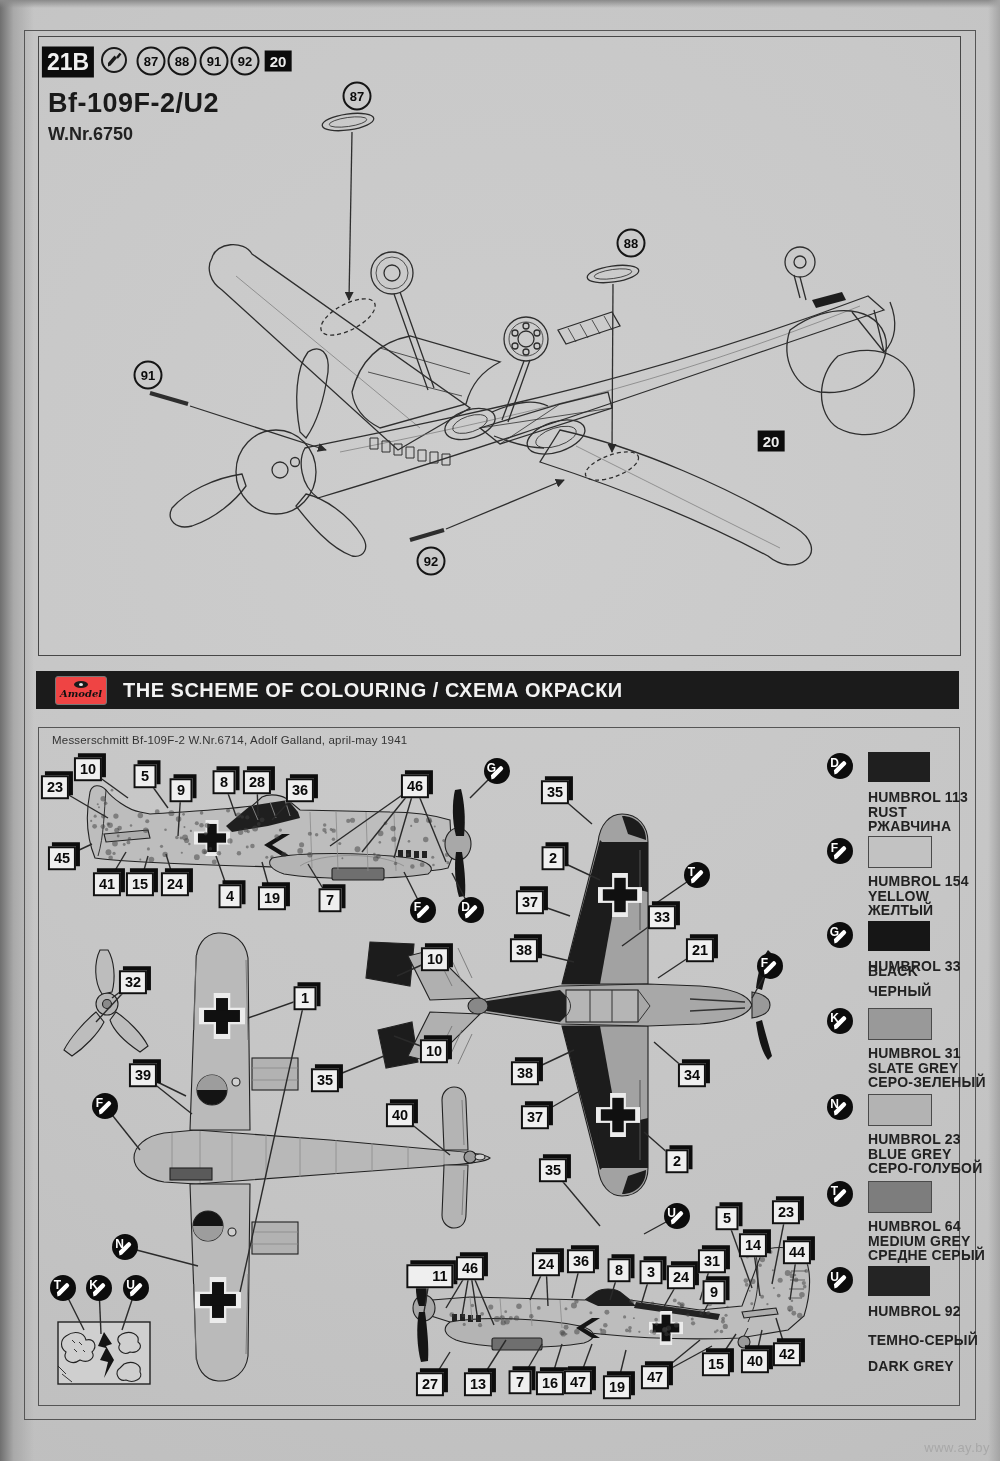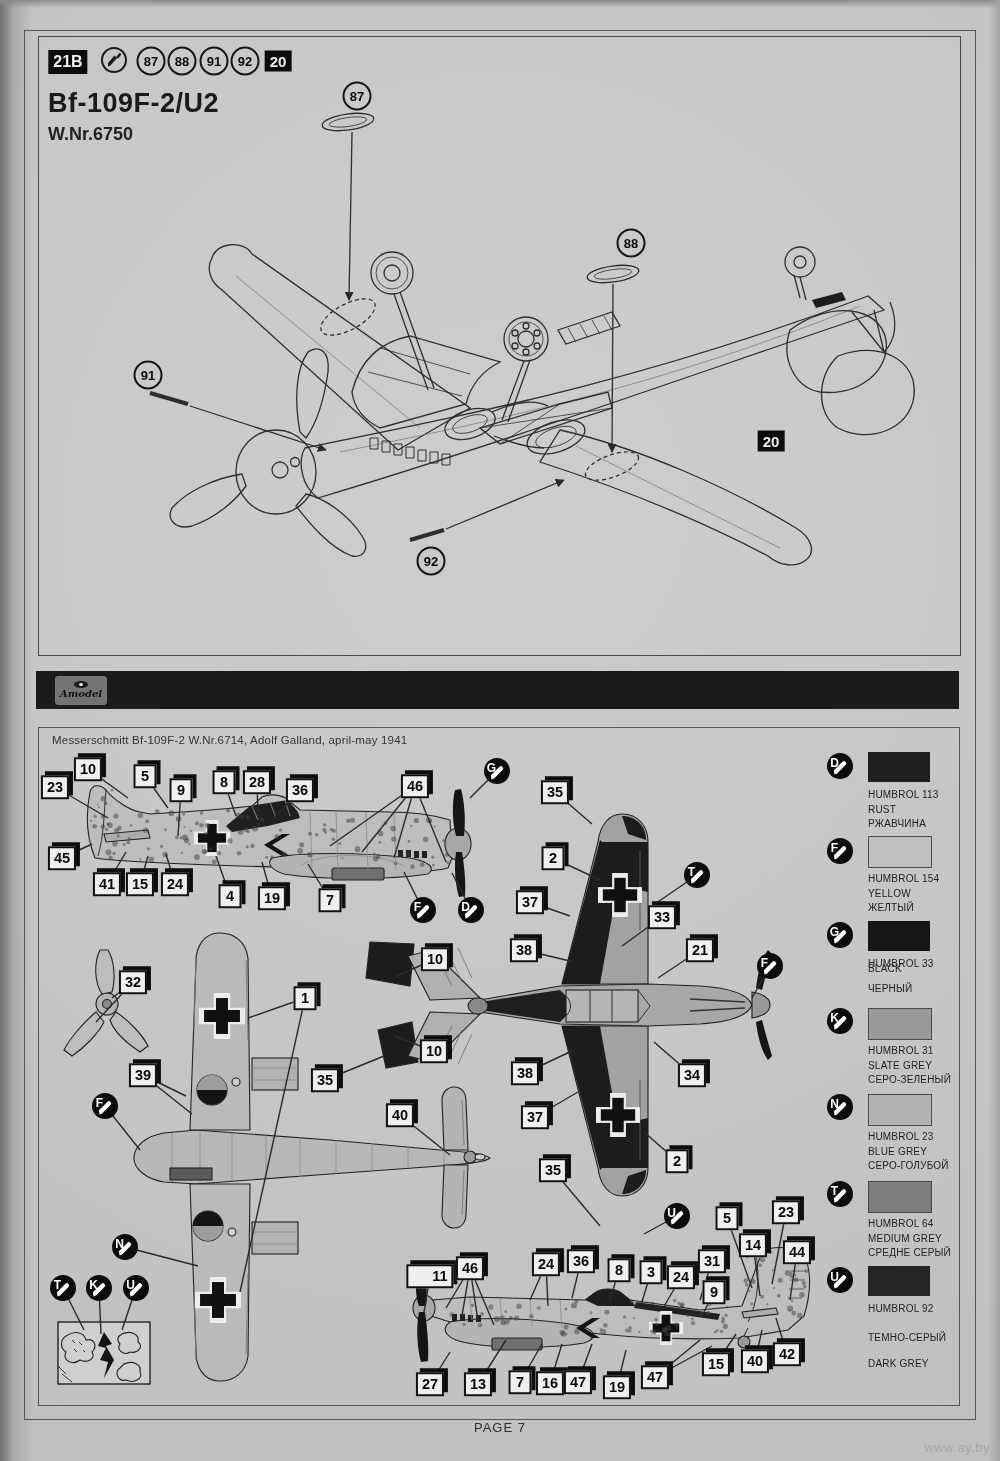--- a/index.html
+++ b/index.html
@@ -11,44 +11,44 @@
     font-family:"Liberation Sans",sans-serif;color:#1a1a1a;}
   .page::before{content:"";position:absolute;left:0;top:0;bottom:0;width:34px;pointer-events:none;
     background:linear-gradient(to right,#6f6f6f 0,#a9a9a9 40%,rgba(198,198,198,0) 100%);}
   .page::after{content:"";position:absolute;right:0;top:0;bottom:0;width:12px;pointer-events:none;
     background:linear-gradient(to left,#a4a4a4,rgba(198,198,198,0));}
   .topshadow{position:absolute;left:0;top:0;right:0;height:8px;background:linear-gradient(#8a8a8a,rgba(198,198,198,0));pointer-events:none;}
   .frame-outer{position:absolute;left:24px;top:30px;width:950px;height:1388px;border:1.5px solid #555;}
   .box-assembly{position:absolute;left:38px;top:36px;width:921px;height:618px;border:1.5px solid #474747;background:rgba(255,255,255,.05);}
   .box-scheme{position:absolute;left:38px;top:727px;width:920px;height:677px;border:1.2px solid #555;}
   .bar{position:absolute;left:36px;top:671px;width:923px;height:38px;background:#1b1b1b;display:flex;align-items:center;}
-  .brand-box{margin-left:19px;width:50px;height:27px;background:#737373;border-radius:3px;border:1px solid #777;
+  .brand-box{margin-left:19px;width:50px;height:27px;background:#ef4444;border-radius:3px;border:1px solid #777;
     display:flex;flex-direction:column;align-items:center;justify-content:center;line-height:1;}
   .brand-oval{width:14px;height:7px;background:#1b1b1b;border-radius:50%;margin-bottom:1px;position:relative;}
   .brand-oval::before{content:"";position:absolute;left:5px;top:2px;width:4px;height:3px;background:#e9e9e9;border-radius:50%;}
   .brand-name{font-family:"DejaVu Serif",serif;font-style:italic;font-weight:bold;font-size:10px;color:#101010;}
   .bar-title{color:#f2f2f2;font-weight:bold;font-size:20px;letter-spacing:.5px;margin-left:16px;white-space:nowrap;}
   .asm-title{position:absolute;left:48px;top:88px;font-size:27px;font-weight:bold;letter-spacing:.5px;}
   .asm-sub{position:absolute;left:48px;top:124px;font-size:18px;font-weight:bold;color:#222;}
   .caption{position:absolute;left:52px;top:734px;font-size:11.5px;color:#333;letter-spacing:.2px;}
   .footer{position:absolute;left:0;right:0;top:1420px;text-align:center;font-size:13px;letter-spacing:1px;color:#2e2e2e;}
   .watermark{position:absolute;right:10px;top:1440px;font-size:13px;color:#a8a8a8;letter-spacing:.5px;}
   svg.layer{position:absolute;left:0;top:0;}
   
   .co{position:absolute;transform:translate(-50%,-50%);z-index:5;}
   .co-box{background:#efefef;border:2.5px solid #101010;box-shadow:4px -4px 0 0 #0d0d0d;
     font-weight:bold;font-size:14.5px;line-height:1;padding:2.5px 4px;min-width:11px;text-align:center;color:#090909;}
   .co-circ{width:25px;height:25px;border-radius:50%;border:2px solid #151515;background:#cacaca;
     display:flex;align-items:center;justify-content:center;font-weight:bold;font-size:13px;color:#0b0b0b;}
   .co-black{background:#0c0c0c;color:#ececec;font-weight:bold;font-size:15px;line-height:1;padding:3px 5px;}
-  .co-black-lg{background:#0c0c0c;color:#f1f1f1;font-weight:bold;font-size:16px;line-height:1;padding:4px 5px;}
+  .co-black-lg{background:#0c0c0c;color:#f1f1f1;font-weight:bold;font-size:23px;line-height:1;padding:4px 5px;}
   .co-paint{width:27px;height:27px;}
   .co-brush{width:27px;height:27px;}
   .legend-swatch{position:absolute;width:62px;height:30px;}
-  .legend-label{position:absolute;font-size:10px;font-weight:400;color:#222;line-height:1.3;white-space:nowrap;letter-spacing:.2px;}
+  .legend-label{position:absolute;font-size:14px;font-weight:700;color:#222;line-height:1.3;white-space:nowrap;letter-spacing:.2px;}
 </style>
 </head>
 <body>
 
 <div class="page">
   <div class="topshadow"></div>
   <div class="frame-outer"></div>
   <div class="box-assembly"></div>
   <div class="box-scheme"></div>
 
@@ -730,20 +730,21 @@
       <div class="co co-box" style="left: 716px; top: 1364px;">15</div>
       <div class="co co-box" style="left: 755px; top: 1361px;">40</div>
       <div class="co co-box" style="left: 787px; top: 1354px;">42</div>
     </div>
 
   <header class="bar">
     <div class="brand-box">
       <div class="brand-oval"></div>
       <div class="brand-name">Amodel</div>
     </div>
+    <div class="bar-title">THE SCHEME OF COLOURING / СХЕМА ОКРАСКИ</div>
   </header>
 
   <div class="caption">Messerschmitt Bf-109F-2  W.Nr.6714, Adolf Galland, april-may 1941</div>
 
   <div id="legend">
       <div class="co co-paint" style="left: 840px; top: 766px;"><svg class="co-brush" viewBox="0 0 27 27">
           <circle cx="13.5" cy="13.5" r="13" fill="#0c0c0c"></circle>
           <text x="8" y="14" font-family="Liberation Sans,sans-serif" font-size="12" font-weight="bold" fill="#fff" text-anchor="middle">D</text>
           <path d="M8,22 L10.6,21 L19,12.6 Q20.6,11 19,9.4 Q17.4,7.8 15.8,9.4 L7.4,17.8 Z" fill="#fff"></path>
         </svg></div>
@@ -800,15 +801,14 @@
           <circle cx="13.5" cy="13.5" r="13" fill="#0c0c0c"></circle>
           <text x="8" y="14" font-family="Liberation Sans,sans-serif" font-size="12" font-weight="bold" fill="#fff" text-anchor="middle">U</text>
           <path d="M8,22 L10.6,21 L19,12.6 Q20.6,11 19,9.4 Q17.4,7.8 15.8,9.4 L7.4,17.8 Z" fill="#fff"></path>
         </svg></div>
       <div class="legend-swatch" style="left: 868px; top: 1266px; background: rgb(36, 36, 36);"></div>
       <div class="legend-label" style="left: 868px; top: 1302px;">HUMBROL 92</div>
       <div class="legend-label" style="left: 868px; top: 1357px;">DARK GREY</div>
       <div class="legend-label" style="left: 868px; top: 1331px;">ТЕМНО-СЕРЫЙ</div>
     </div>
 
-  <div class="footer">PAGE 7</div>
   <div class="watermark">www.ay.by</div>
 </div>
 
 </body></html>

